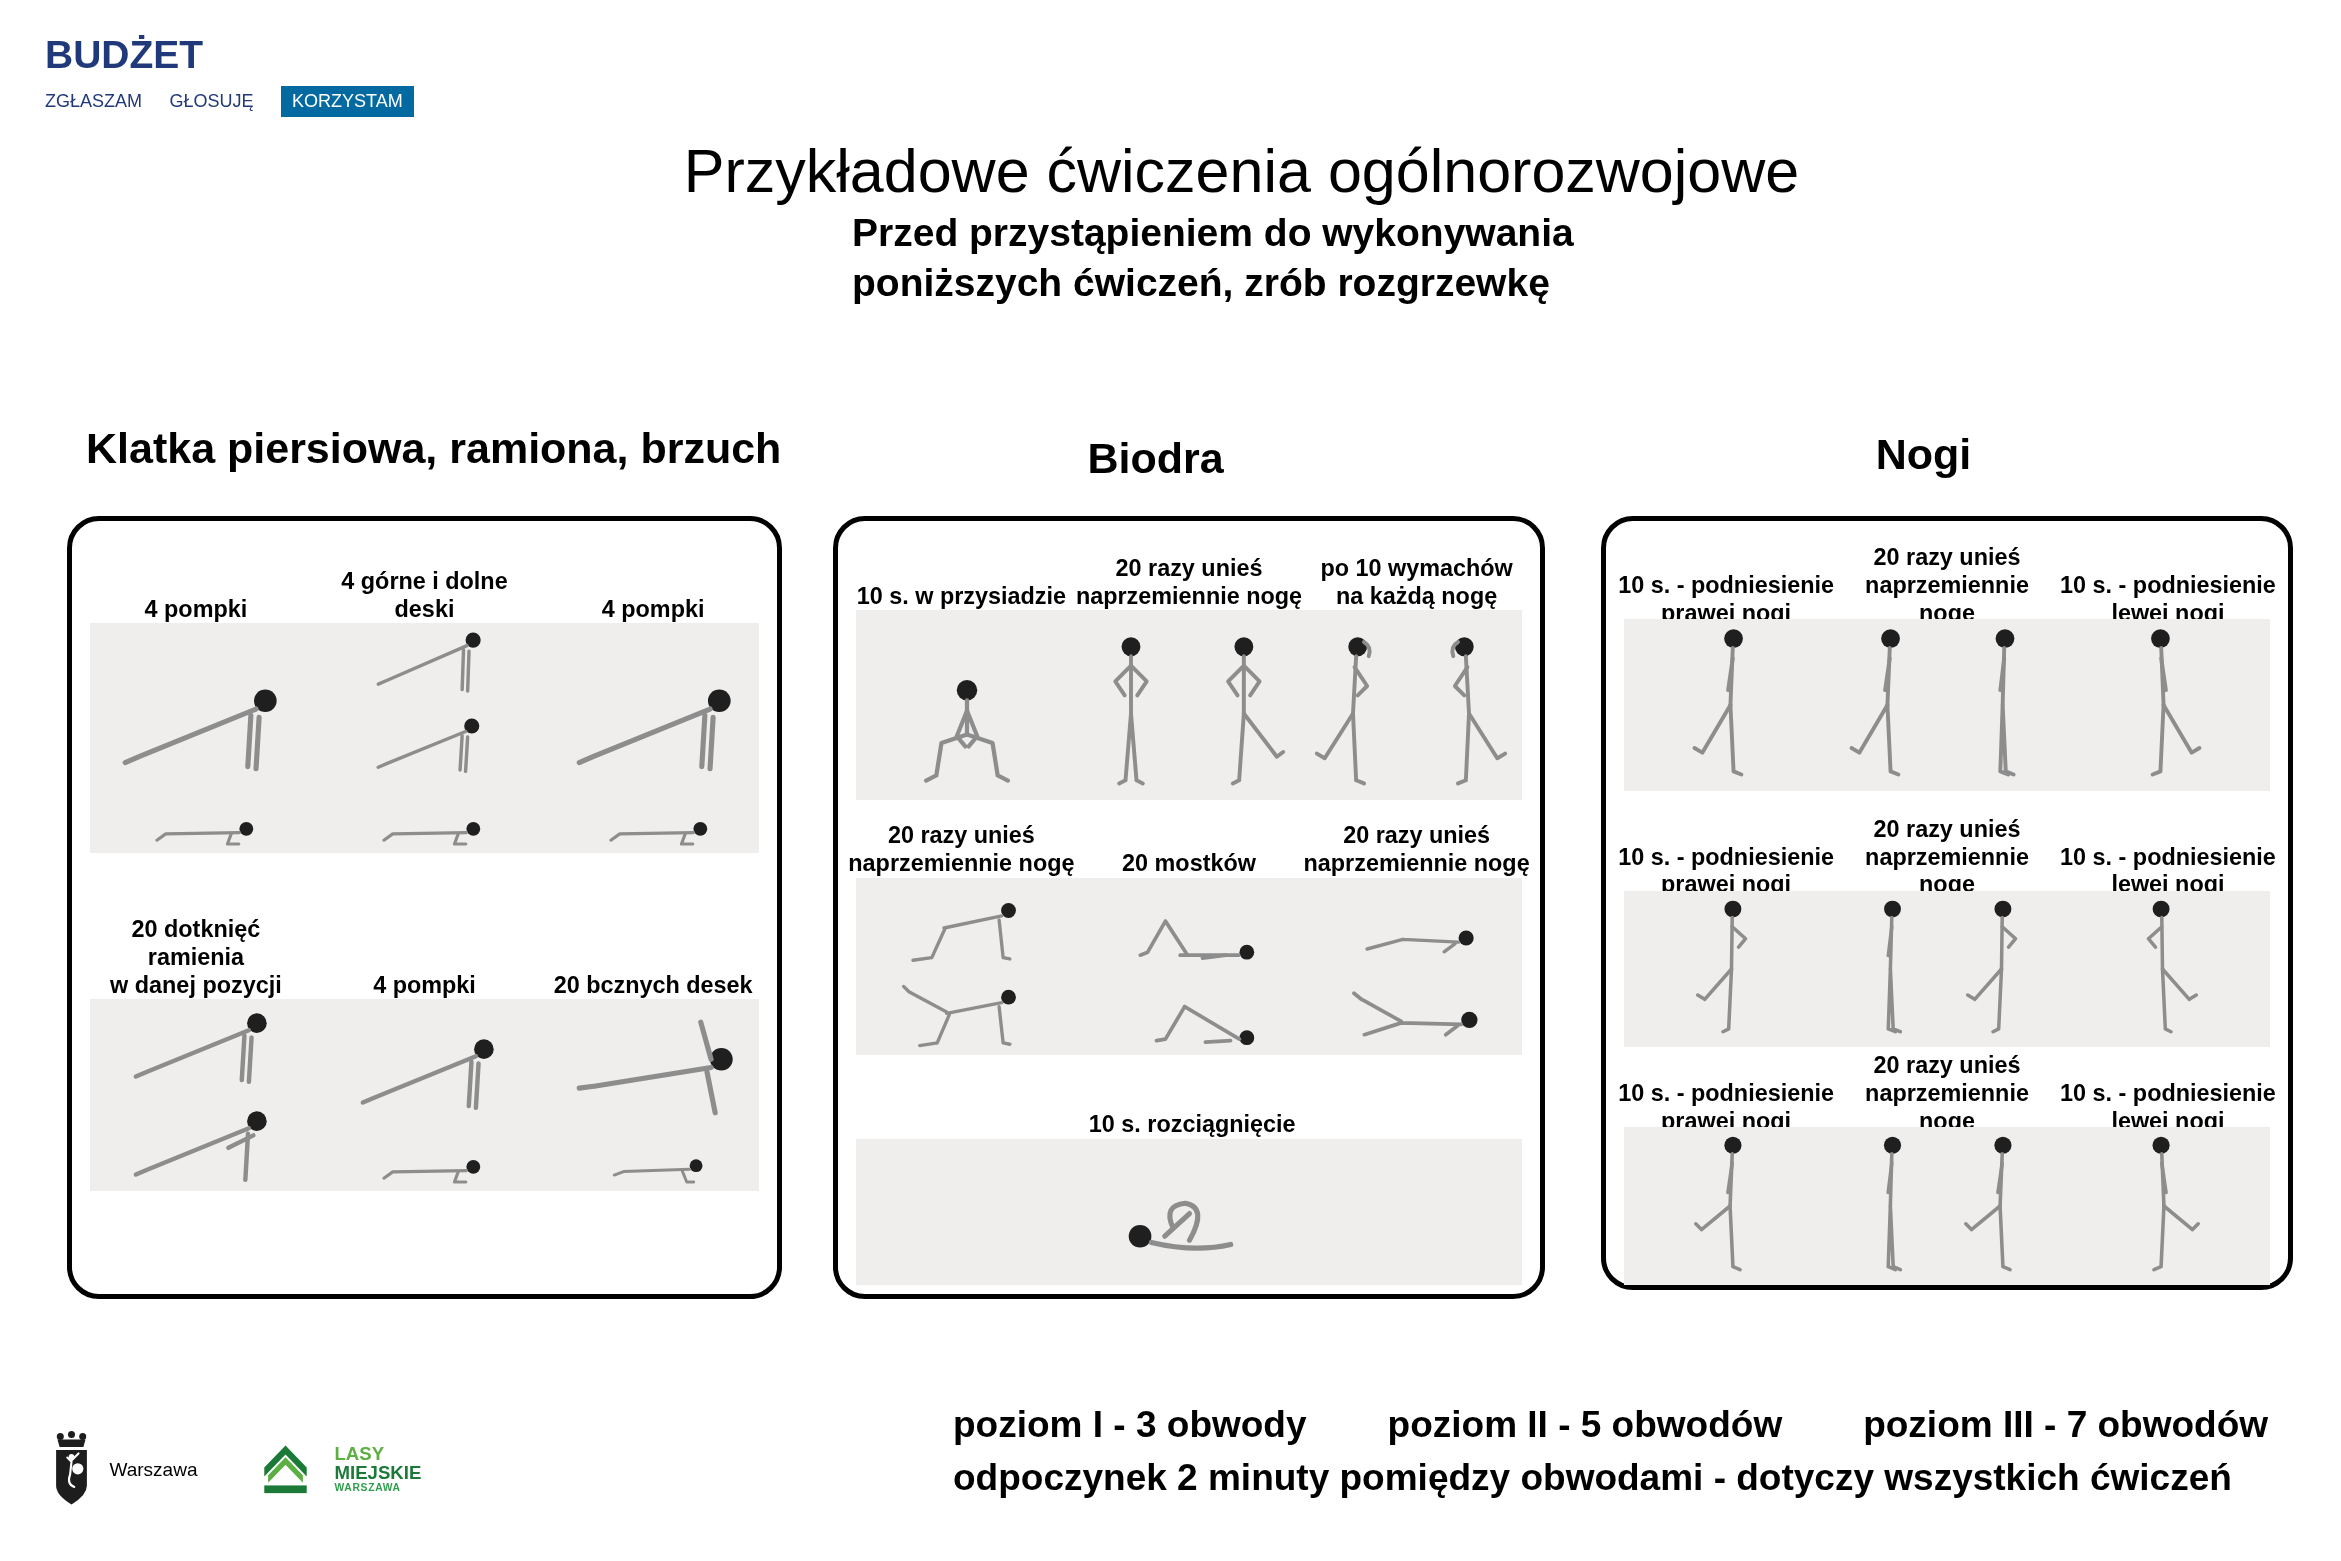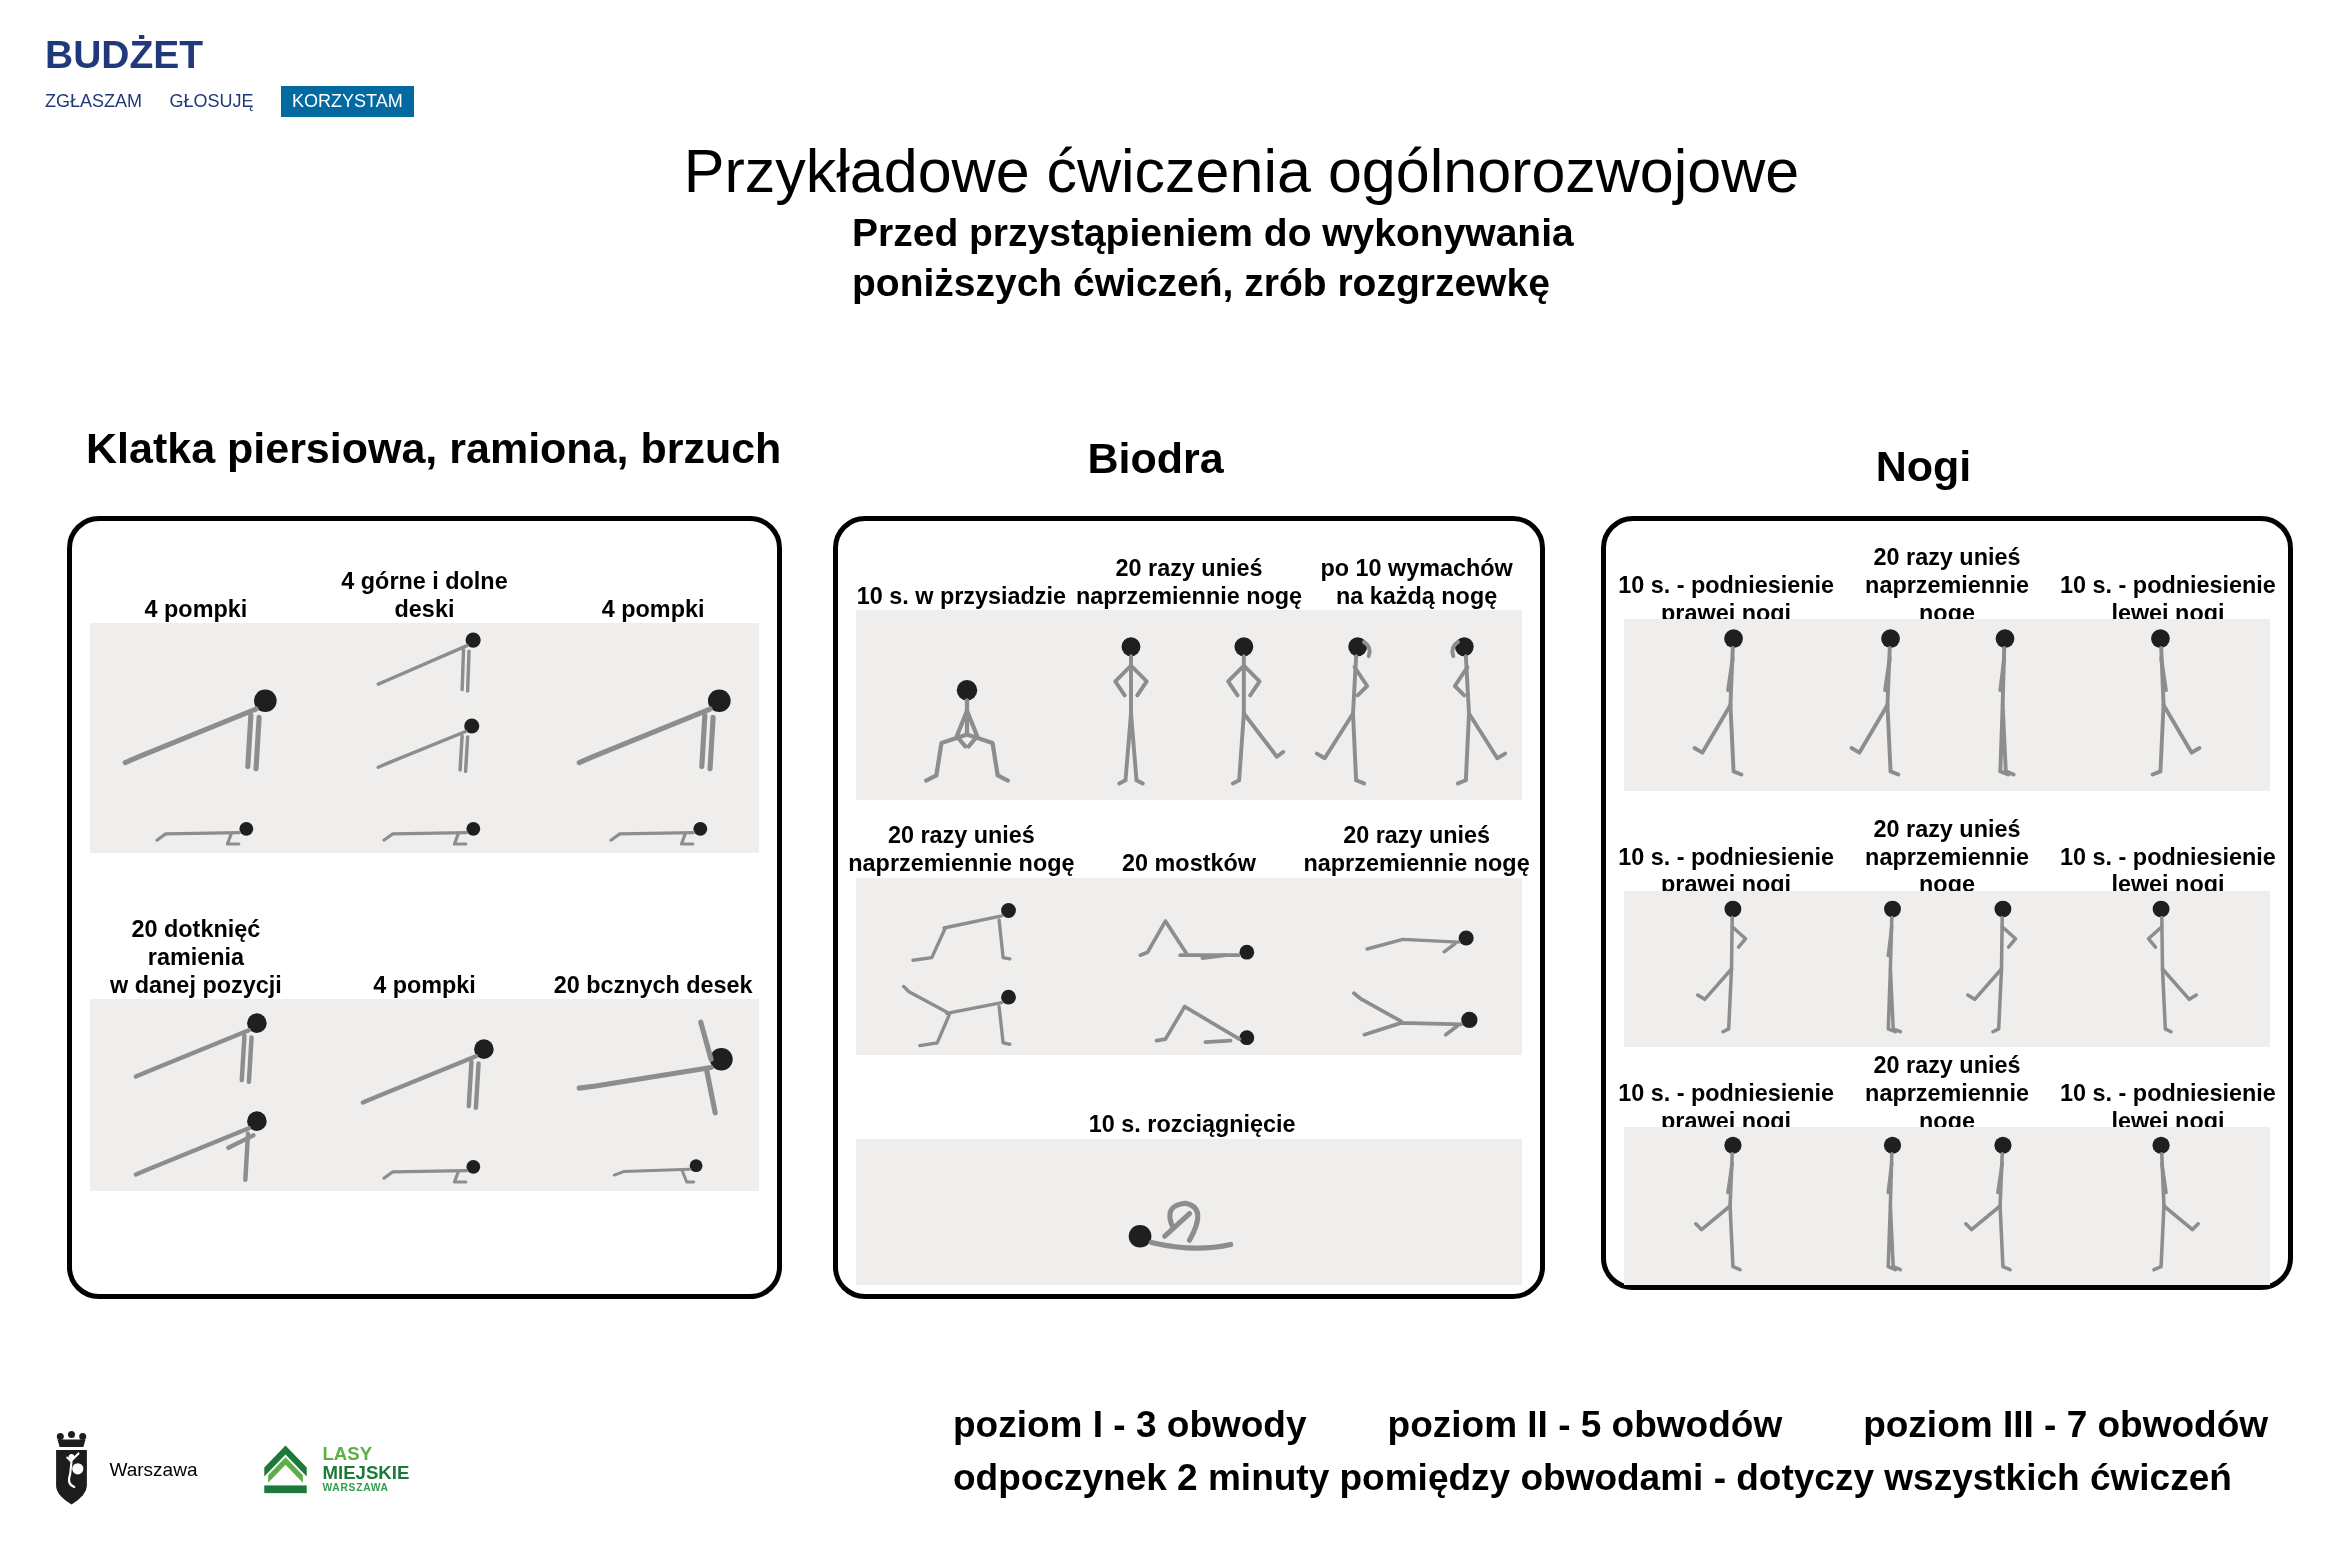--- a/index.html
+++ b/index.html
@@ -14,21 +14,21 @@
 
   
   .title{position:absolute;left:660px;top:95px;width:1163px;text-align:center;
          font-size:61px;font-weight:400;}
   .subtitle{position:absolute;left:852px;top:208px;font-size:39px;font-weight:bold;line-height:1.28;}
 
   
   .sec-head{position:absolute;font-size:43px;font-weight:bold;}
   .sh1{left:86px;top:424px;}
   .sh2{left:1018px;top:434px;width:275px;text-align:center;}
-  .sh3{left:1786px;top:442px;width:275px;text-align:center;}
+  .sh3{left:1786px;top:430px;width:275px;text-align:center;}
 
   
   .panel{position:absolute;top:516px;background:#fff;border:5.5px solid #000;border-radius:32px;
          box-sizing:border-box;display:flex;flex-direction:column;}
   .p1{left:67px;width:715px;height:783px;}
   .p2{left:833px;width:712px;height:783px;}
   .p3{left:1601px;width:692px;height:774px;}
 
   .lrow{display:grid;grid-template-columns:repeat(3,1fr);align-items:end;justify-items:center;
         font-weight:bold;font-size:23.4px;line-height:1.18;text-align:center;white-space:pre-line;
@@ -75,21 +75,21 @@
 
   
   .footer{position:absolute;left:953px;top:1404px;font-weight:bold;font-size:37px;}
   .levels{display:flex;gap:81px;}
   .restnote{margin-top:11px;}
 
   
   .branding{position:absolute;left:50px;top:1431px;display:flex;align-items:center;}
   .city{display:flex;align-items:center;gap:16.5px;}
   .city-label{font-size:19px;}
-  .forest{display:flex;align-items:center;gap:14px;margin-left:66px;}
+  .forest{display:flex;align-items:center;gap:26px;margin-left:66px;}
   .forest-text{display:flex;flex-direction:column;line-height:1.02;font-weight:bold;}
   .f-l1{font-size:18.6px;color:#5cb043;}
   .f-l2{font-size:18.6px;color:#1b7a38;}
   .f-l3{font-size:10.3px;color:#2f9e4c;letter-spacing:0.7px;}
 </style>
 </head>
 <body>
 
 <svg style="position:absolute;width:0;height:0;overflow:hidden" aria-hidden="true">
   <defs>

